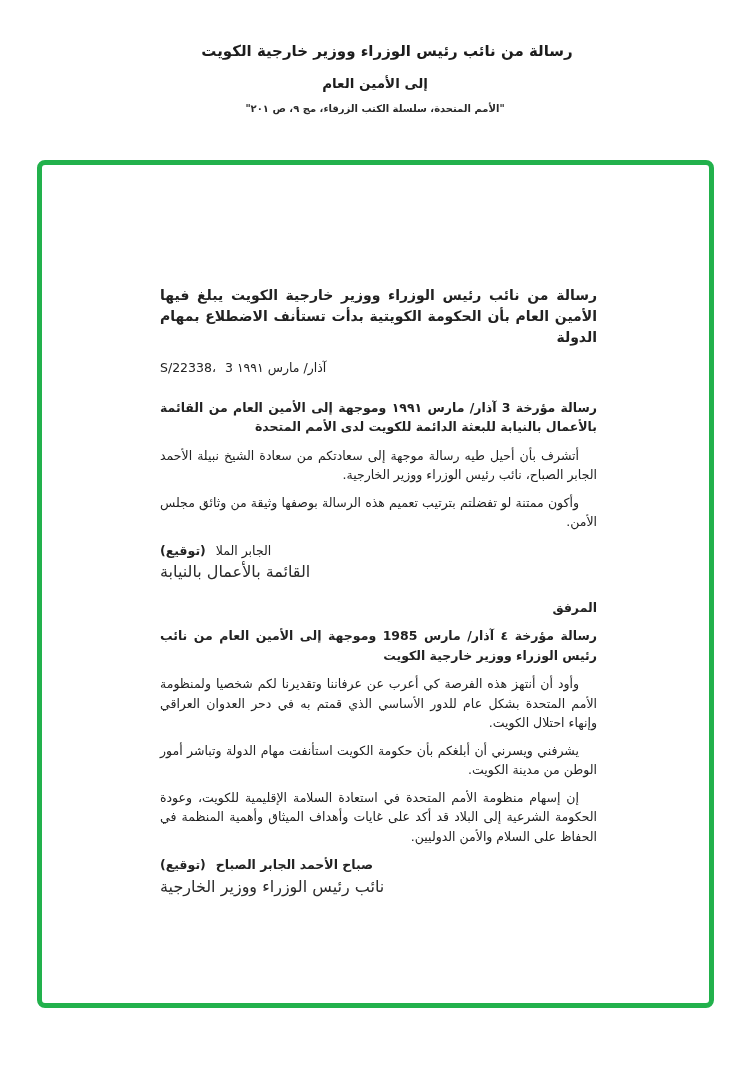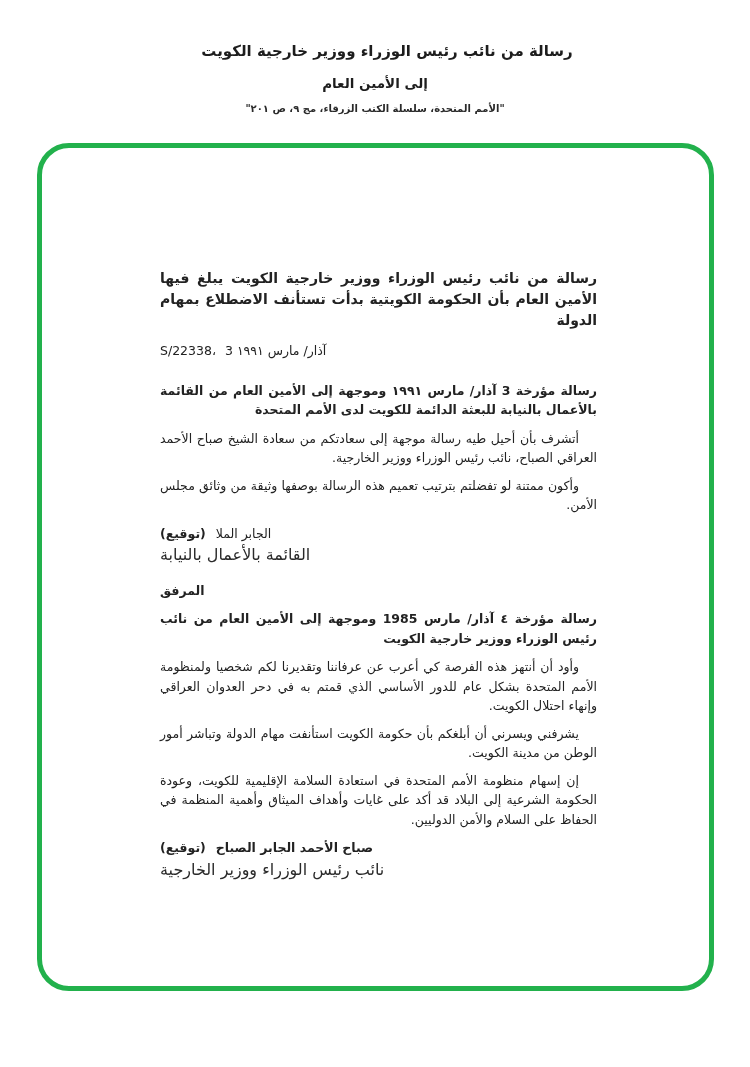--- a/index.html
+++ b/index.html
@@ -24,25 +24,25 @@
     direction: rtl;
   }
   .hdr-title  { font-size: 15px;   font-weight: 700; margin-bottom: 15px; padding-left: 24px; }
   .hdr-sub    { font-size: 13.5px; font-weight: 700; margin-bottom: 12px; }
   .hdr-src    { font-size: 10px;   font-weight: 700; color: #2a2a2a; }
 
   
   .frame {
     position: absolute;
     left: 37px;
-    top: 143px;
+    top: 160px;
     width: 677px;
     height: 848px;
     border: 5px solid var(--frame-green);
-    border-radius: 32px;
+    border-radius: 8px;
     background: #ffffff;
   }
 
   
   .doc {
     position: absolute;
     top: 120px;
     right: 112px;
     width: 437px;
     direction: rtl;
@@ -75,21 +75,21 @@
     direction: ltr;
     text-align: left;
     margin: 9px 0 16px 0;
   }
   .sig-line  { margin-bottom: 2px; }
   .sig-label { font-weight: 700; margin-right: 6px; }
   .sig-bold .sig-name { font-weight: 700; }
   .sig-title { font-size: 16px; color: #2a2a2a; }
 
   .annex-label {
-    text-align: left;
+    text-align: right;
     font-weight: 700;
     margin: 14px 0 9px 0;
   }
 </style>
 </head>
 <body>
 
 <div>
 
   <header class="hdr">
@@ -103,21 +103,21 @@
 
       <p class="doc-heading">رسالة من نائب رئيس الوزراء ووزير خارجية الكويت يبلغ فيها الأمين العام بأن الحكومة الكويتية بدأت تستأنف الاضطلاع بمهام الدولة</p>
 
       <p class="ref">
         <span class="ref-sym">S/22338،</span>
         <span class="ref-date">3 آذار/ مارس ١٩٩١</span>
       </p>
 
       <p class="sub-heading">رسالة مؤرخة 3 آذار/ مارس ١٩٩١ وموجهة إلى الأمين العام من القائمة بالأعمال بالنيابة للبعثة الدائمة للكويت لدى الأمم المتحدة</p>
 
-      <p class="body-para indent">أتشرف بأن أحيل طيه رسالة موجهة إلى سعادتكم من سعادة الشيخ صباح الأحمد العراقي الصباح، نائب رئيس الوزراء ووزير الخارجية.</p>
+      <p class="body-para indent">أتشرف بأن أحيل طيه رسالة موجهة إلى سعادتكم من سعادة الشيخ نبيلة الأحمد الجابر الصباح، نائب رئيس الوزراء ووزير الخارجية.</p>
       <p class="body-para indent">وأكون ممتنة لو تفضلتم بترتيب تعميم هذه الرسالة بوصفها وثيقة من وثائق مجلس الأمن.</p>
 
       <div class="sig">
         <div class="sig-line">
           <span class="sig-label">(توقيع)</span>
           <span class="sig-name">الجابر الملا</span>
         </div>
         <div class="sig-title">القائمة بالأعمال بالنيابة</div>
       </div>
 

